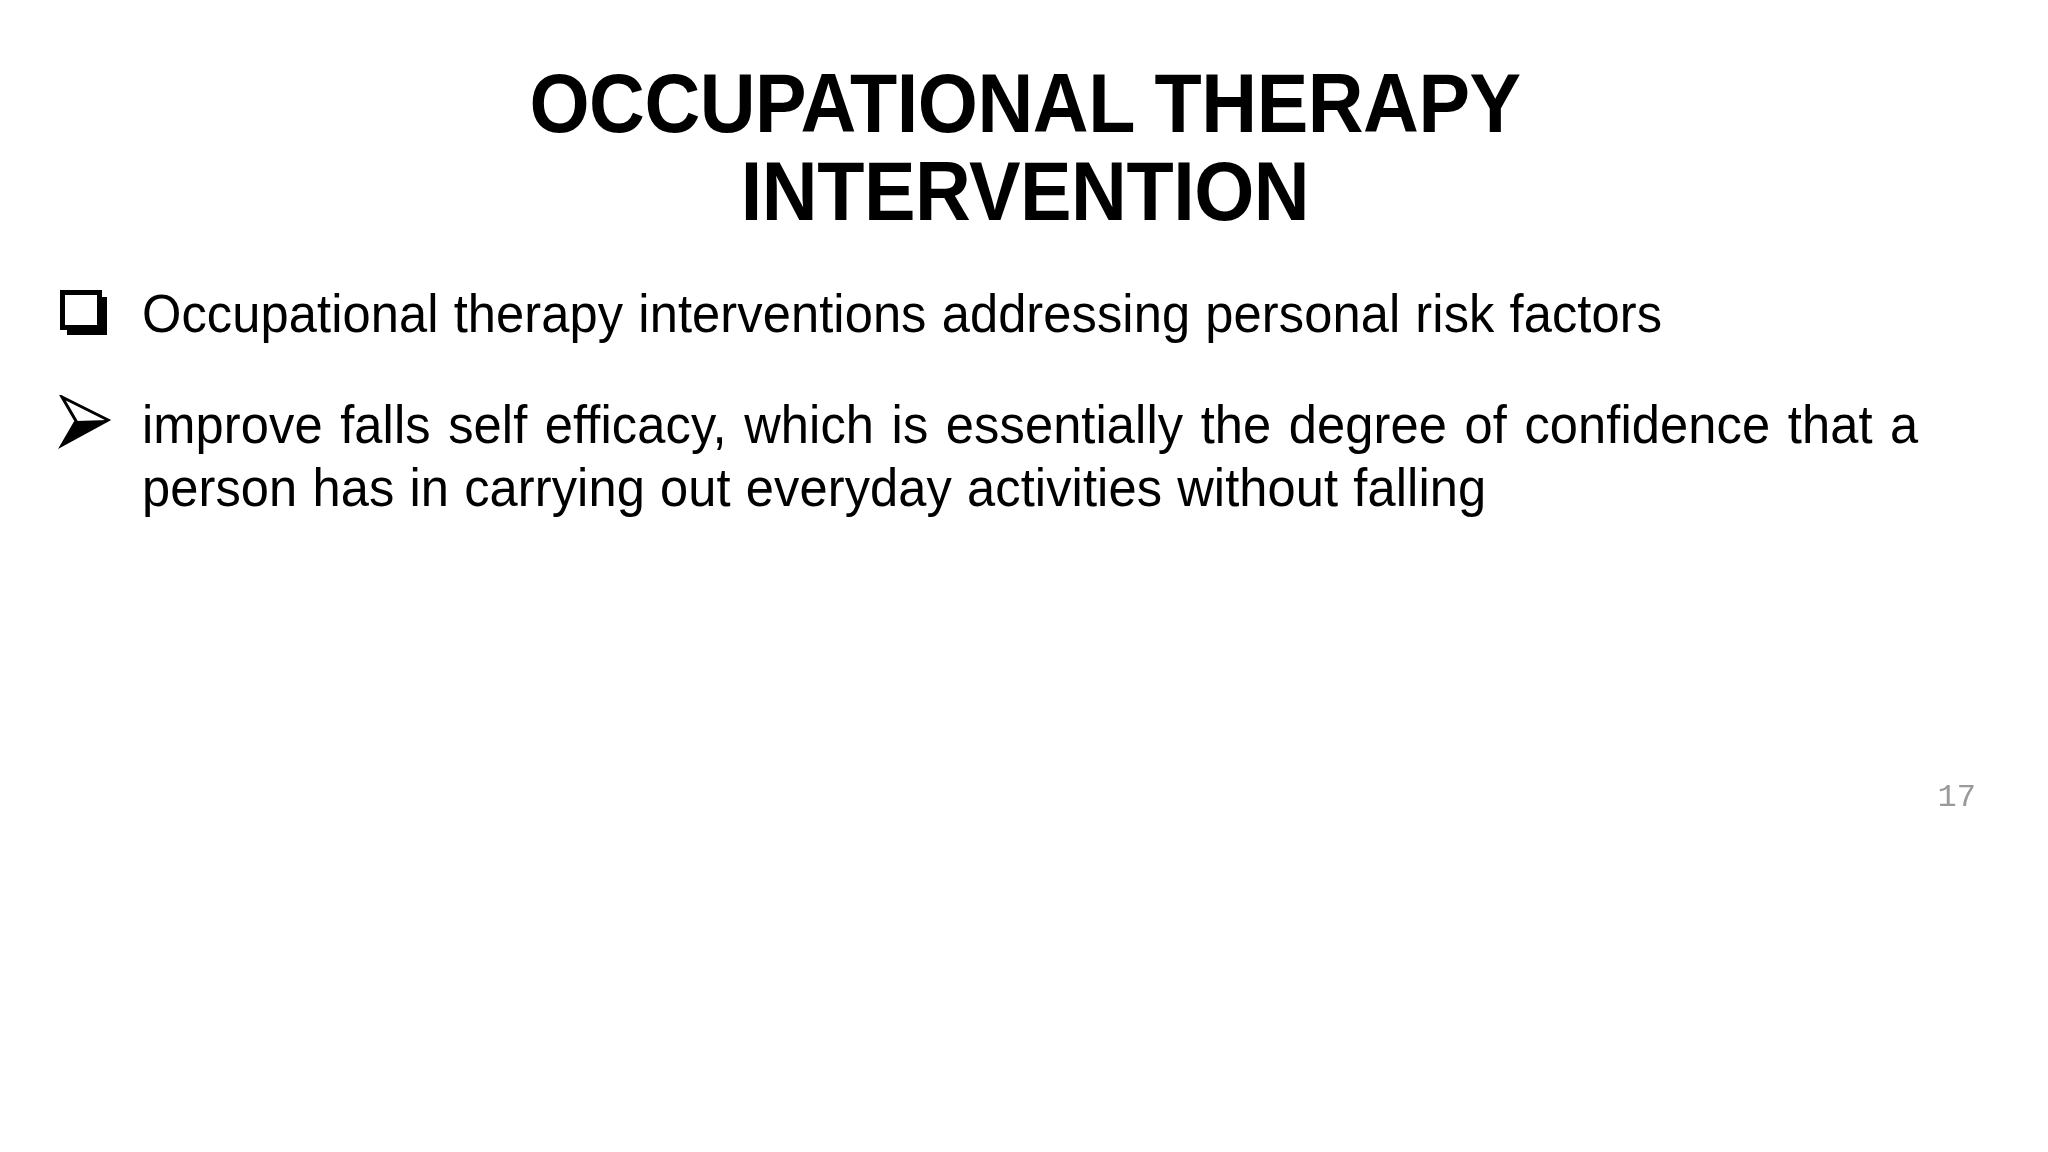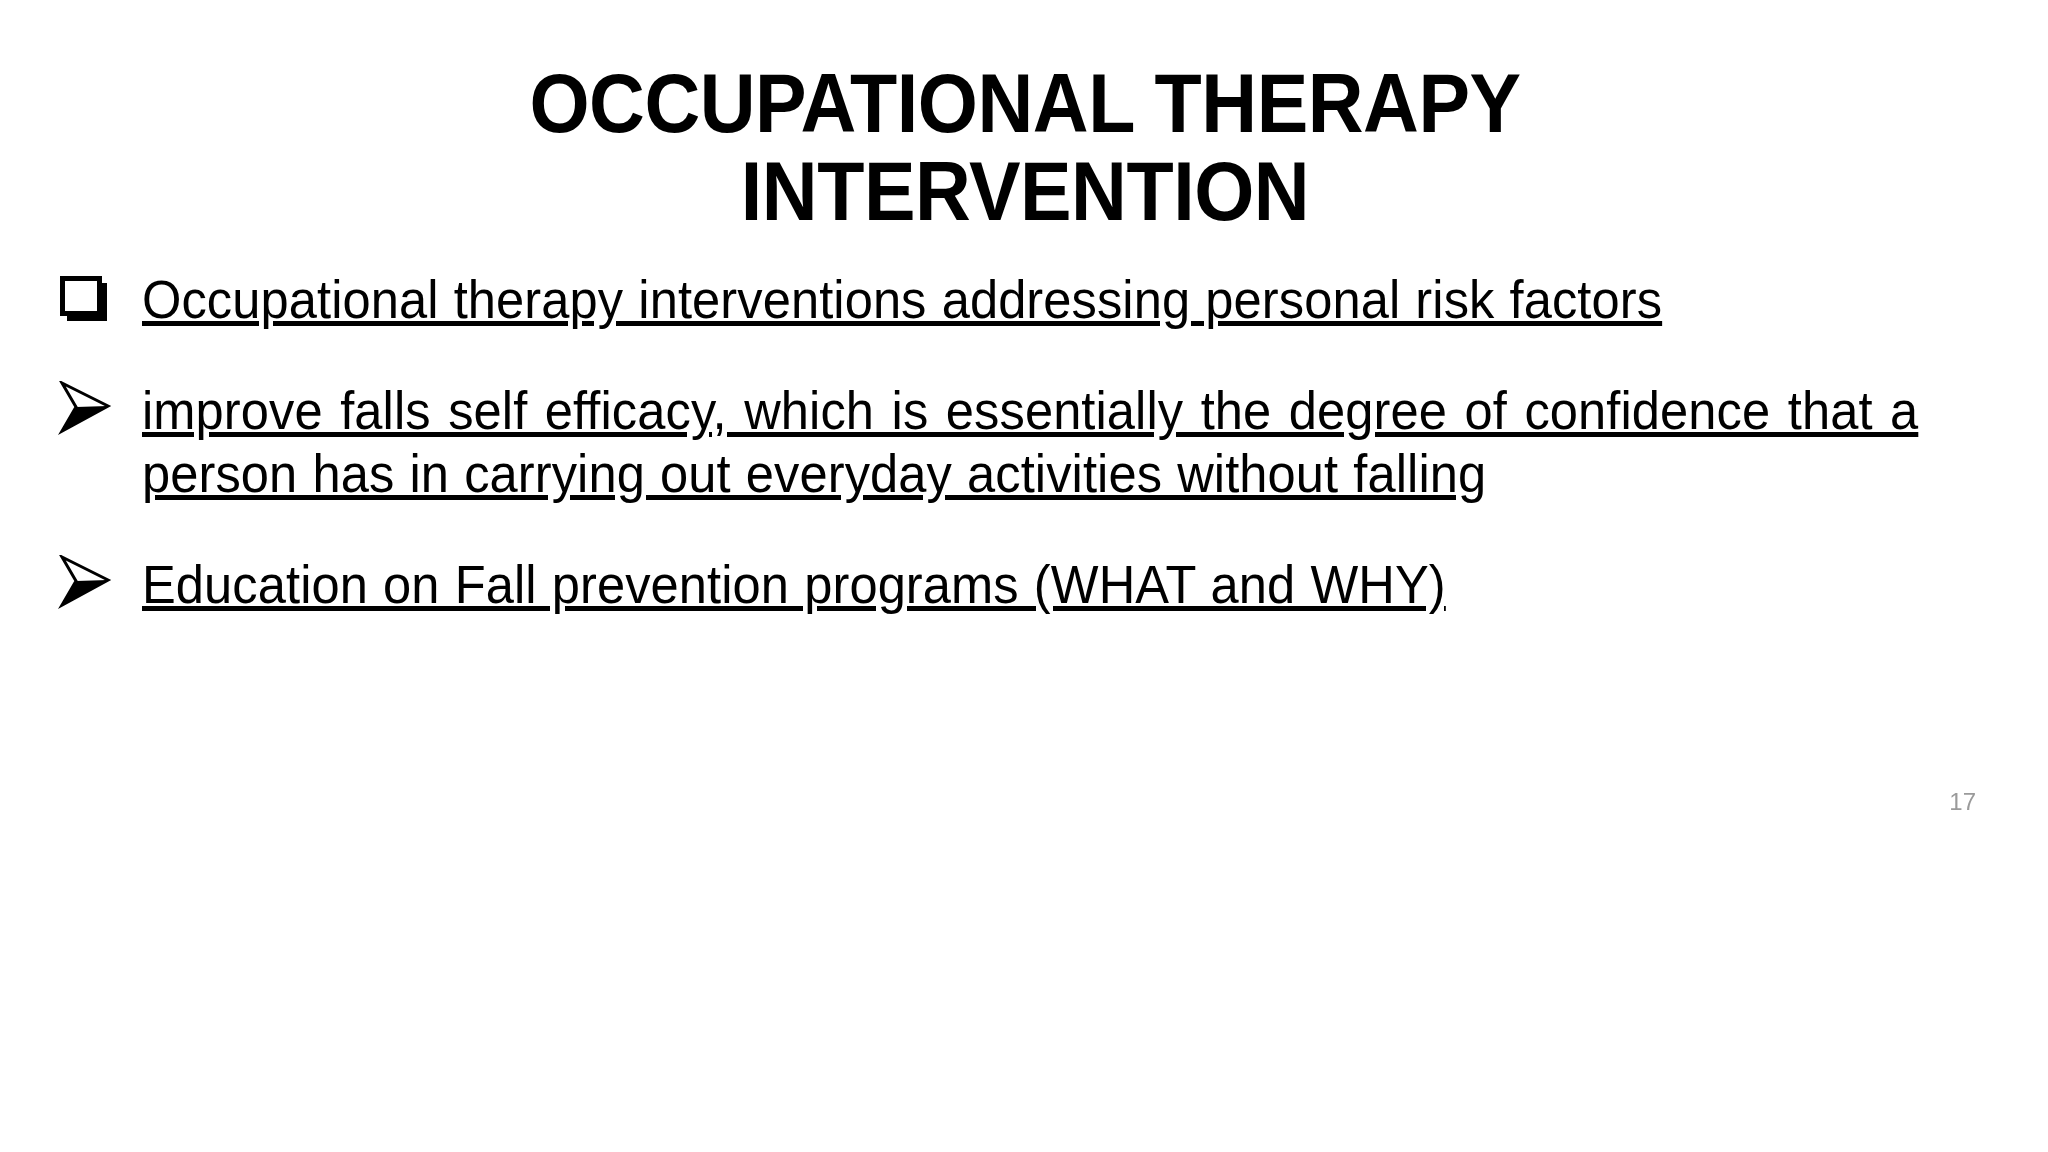--- a/index.html
+++ b/index.html
@@ -34,23 +34,22 @@
     color: #000000;
     transform: scaleX(0.92);
     transform-origin: center top;
     white-space: pre-line;
   }
 
   
   .body-list {
     position: absolute;
     left: 52px;
-    top: 268px;
+    top: 282px;
     width: 1950px;
-    text-decoration: underline;
   }
 
   .bullet-row {
     position: relative;
     display: block;
     padding-left: 90px;
     margin-bottom: 48px;
   }
   .bullet-row:last-child { margin-bottom: 0; }
 
@@ -117,22 +116,22 @@
 
   .bullet-text.no-justify {
     text-align: left;
   }
 
   
   .slide-number {
     position: absolute;
     right: 72px;
     bottom: 36px;
-    font-family: Liberation Sans, sans-serif;
-    font-size: 24px;
+    font-family: Liberation Mono, monospace;
+    font-size: 32px;
     color: #9a9a9a;
     text-align: left;
   }
 </style>
 </head>
 <body>
 
 <div class="slide">
 
   <h1 class="slide-title">OCCUPATIONAL THERAPY
@@ -155,29 +154,18 @@
         <span class="marker-arrow">
           <svg width="58" height="54" viewBox="0 0 58 54" xmlns="http://www.w3.org/2000/svg">
             <path d="M6 2 L52 25 L6 50 L20 26 Z" fill="#ffffff" stroke="#000000" stroke-width="3" stroke-linejoin="miter"></path>
             <path d="M20 26 L52 25 L6 50 Z" fill="#000000"></path>
           </svg>
         </span>
       </span>
       <span class="bullet-text">improve falls self efficacy, which is essentially the degree of confidence that a person has in carrying out everyday activities without falling</span>
     </div>
 
-    <div class="bullet-row spaced-2">
-      <span class="bullet-marker">
-        <span class="marker-arrow">
-          <svg width="58" height="54" viewBox="0 0 58 54" xmlns="http://www.w3.org/2000/svg">
-            <path d="M6 2 L52 25 L6 50 L20 26 Z" fill="#ffffff" stroke="#000000" stroke-width="3" stroke-linejoin="miter"></path>
-            <path d="M20 26 L52 25 L6 50 Z" fill="#000000"></path>
-          </svg>
-        </span>
-      </span>
-      <span class="bullet-text no-justify">Education on Fall prevention programs (WHAT and WHY)</span>
-    </div>
 
   </div>
 
   <div class="slide-number">17</div>
 
 </div>
 
 </body></html>

